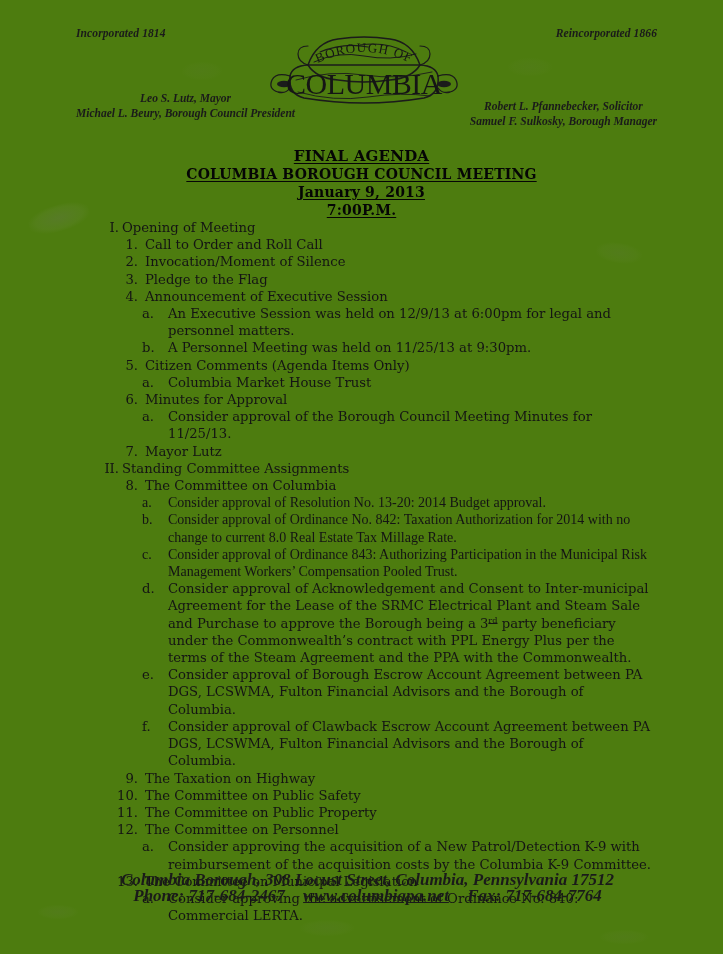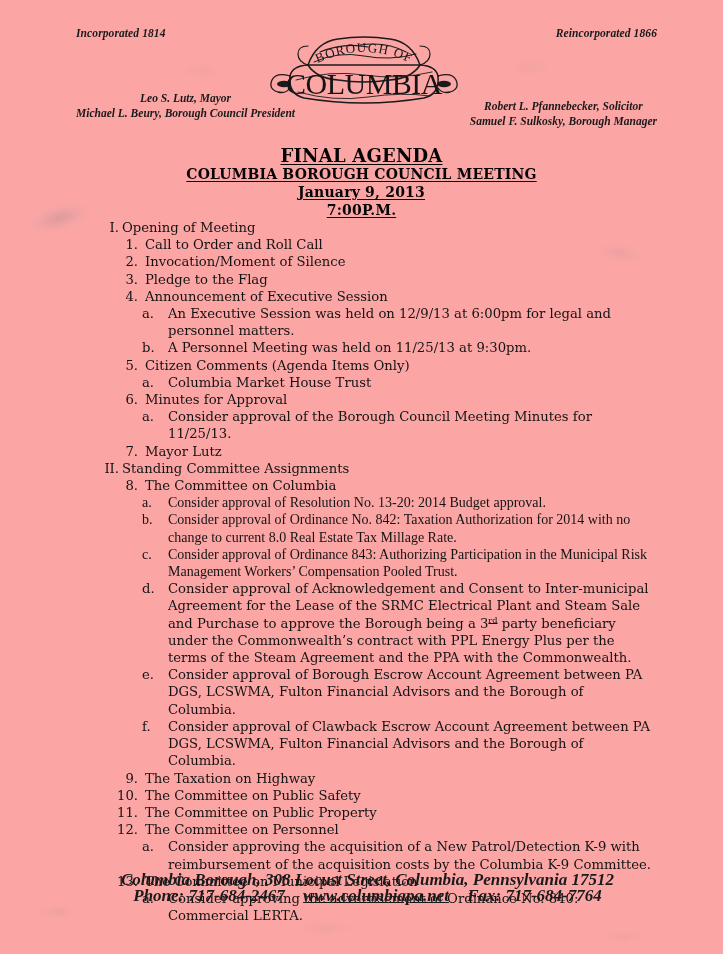--- a/index.html
+++ b/index.html
@@ -14,21 +14,21 @@
     position: relative;
     overflow: hidden;
     font-family: "Liberation Serif", "DejaVu Serif", serif;
     color: #111111;
     -webkit-font-smoothing: antialiased;
   }
 
   .page {
     position: absolute;
     inset: 0;
-    background: #fca5a5;
+    background: #4d7c0f;
   }
 
   
   .smudge {
     position: absolute;
     pointer-events: none;
     background: radial-gradient(ellipse at center, rgba(120,120,120,0.22) 0%, rgba(160,160,160,0.07) 55%, rgba(255,255,255,0) 75%);
   }
   .smudge-a { left: 28px; top: 205px; width: 62px; height: 26px; transform: rotate(-16deg); }
   .smudge-b { left: 596px; top: 243px; width: 46px; height: 20px; opacity: .5; transform: rotate(8deg); }
@@ -83,21 +83,21 @@
   
   .title-block {
     position: absolute;
     left: 0; right: 0;
     top: 147px;
     text-align: center;
   }
   .title-line {
     font-family: "DejaVu Serif", "Liberation Serif", serif;
     font-weight: bold;
-    font-size: 18px;
+    font-size: 15px;
     line-height: 18px;
     letter-spacing: .2px;
     color: #050505;
   }
   .title-line span {
     text-decoration: underline;
     text-underline-offset: 2px;
   }
   .title-line.sub { font-size: 14px; }
 

